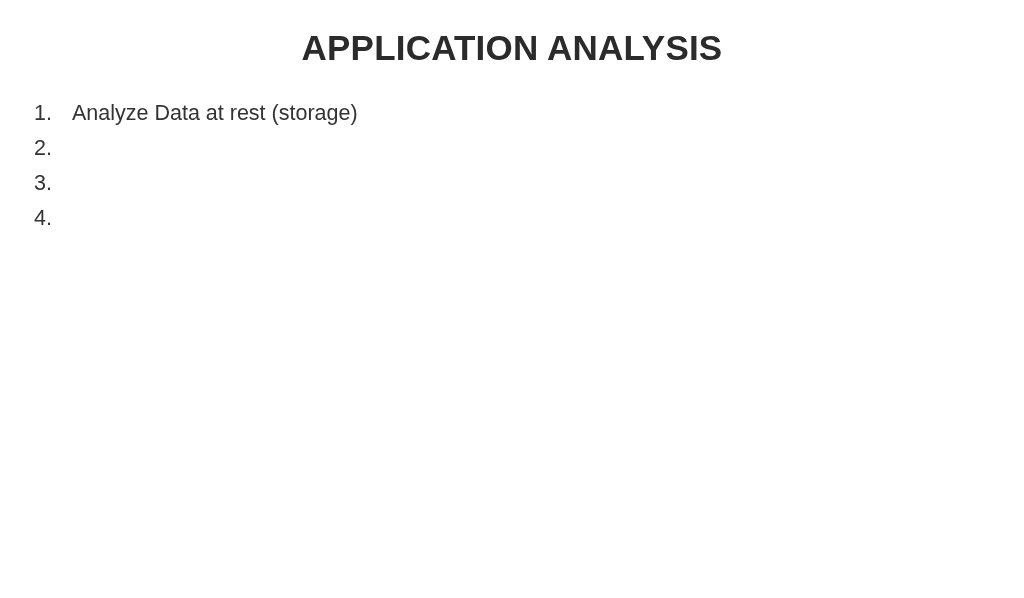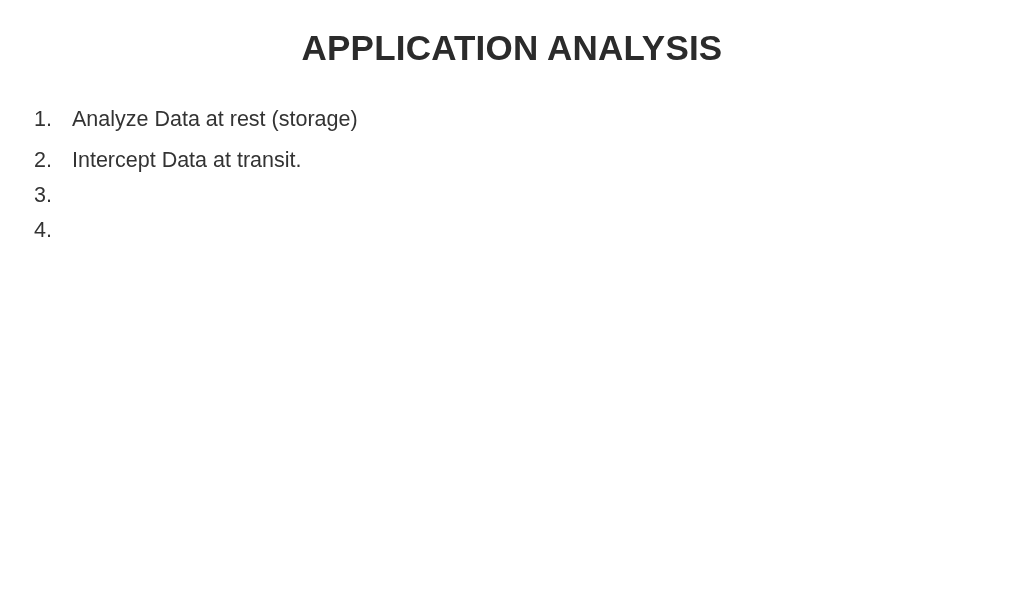--- a/index.html
+++ b/index.html
@@ -60,40 +60,38 @@
     display: inline-block;
     width: 38px;
     flex: 0 0 38px;
     color: #333333;
     text-align: left;
   }
 
   .item-text {
     display: inline-block;
     color: #333333;
-    margin-top: 6px;
   }
 </style>
 </head>
 <body>
 
 <div class="slide">
 
   <div class="slide-title">APPLICATION ANALYSIS</div>
 
   <ul class="body-list">
 
     <li class="list-item">
       <span class="item-marker">1.</span>
       <span class="item-text">Analyze Data at rest (storage)</span>
     </li>
 
     <li class="list-item">
       <span class="item-marker">2.</span>
-      <span class="item-text">Intercept Data at transit.</span>
     </li>
 
     <li class="list-item">
       <span class="item-marker">3.</span>
     </li>
 
     <li class="list-item">
       <span class="item-marker">4.</span>
     </li>
 

